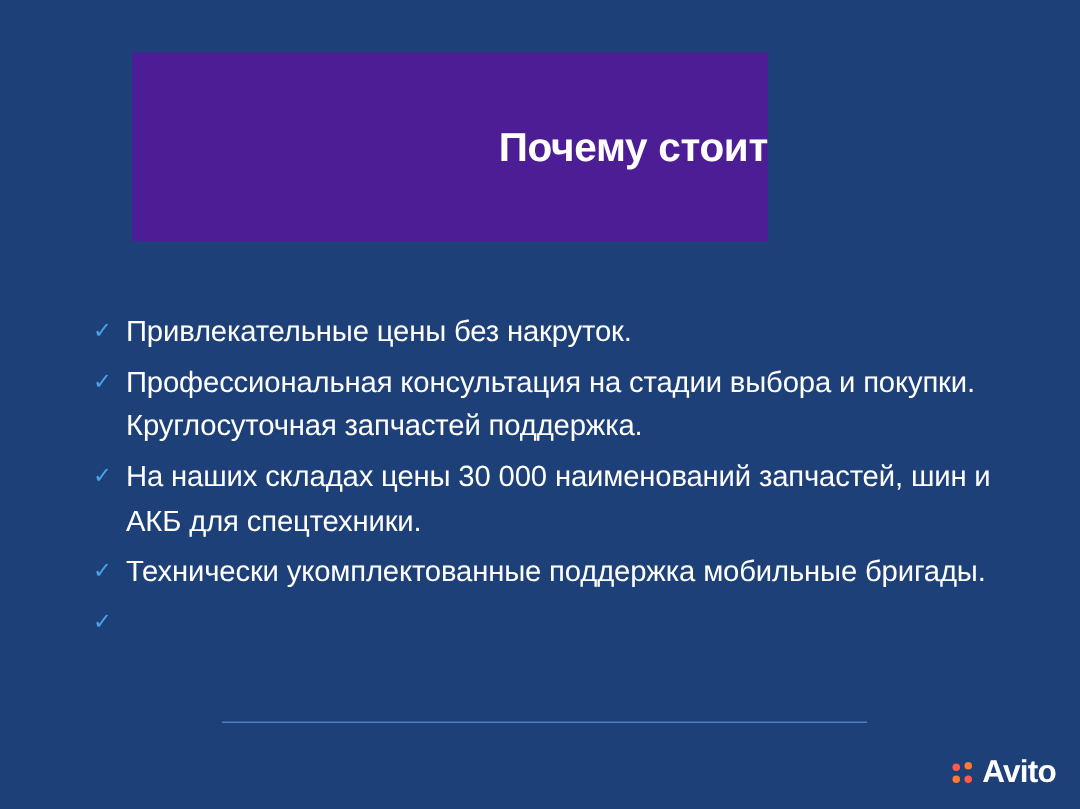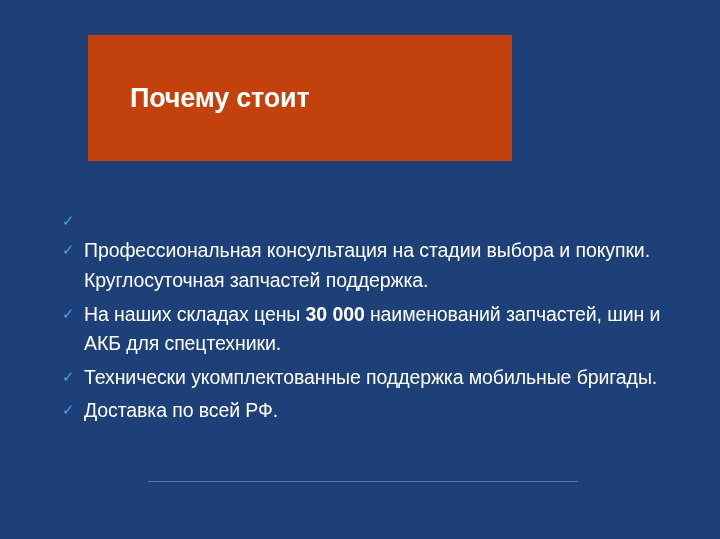--- a/index.html
+++ b/index.html
@@ -19,26 +19,27 @@
     height: 539px;
     background: #1e4079;
     box-sizing: border-box;
   }
   .title-box {
     position: absolute;
     left: 88px;
     top: 35px;
     width: 424px;
     height: 126px;
-    background: #c2410c;
+    background: #4c1d95;
     display: flex;
     flex-direction: column;
     justify-content: center;
     padding-left: 42px;
     box-sizing: border-box;
+    align-items: flex-end;
   }
   .title-line {
     color: #ffffff;
     font-size: 27px;
     font-weight: bold;
     line-height: 1.28;
     letter-spacing: -0.2px;
   }
   .bullets {
     position: absolute;
@@ -59,21 +60,21 @@
     flex: 0 0 22px;
     padding-top: 2px;
   }
   .btext {
     color: #ffffff;
     font-size: 19.5px;
     line-height: 1.52;
     letter-spacing: -0.1px;
   }
   .btext b {
-    font-weight: bold;
+    font-weight: normal;
   }
   .divider {
     position: absolute;
     left: 148px;
     top: 481px;
     width: 430px;
     height: 1px;
     background: #4f7dbb;
   }
   .watermark {
@@ -112,40 +113,49 @@
 <div class="slide">
 
   <div class="title-box">
     <div class="title-line">Почему стоит</div>
   </div>
 
   <div class="bullets">
 
     <div class="bullet">
       <span class="check">✓</span>
+      <span class="btext"><span>Привлекательные цены без накруток.</span></span>
     </div>
 
     <div class="bullet">
       <span class="check">✓</span>
       <span class="btext"><span>Профессиональная консультация на стадии выбора и покупки. Круглосуточная запчастей поддержка.</span></span>
     </div>
 
     <div class="bullet">
       <span class="check">✓</span>
       <span class="btext"><span>На наших складах цены </span><b>30 000</b><span> наименований запчастей, шин и АКБ для спецтехники.</span></span>
     </div>
 
     <div class="bullet">
       <span class="check">✓</span>
       <span class="btext"><span>Технически укомплектованные поддержка мобильные бригады.</span></span>
     </div>
 
     <div class="bullet">
       <span class="check">✓</span>
-      <span class="btext"><span>Доставка по всей РФ.</span></span>
     </div>
 
   </div>
 
   <div class="divider"></div>
 
+  <div class="watermark">
+    <span class="wm-dots">
+      <i></i>
+        <i></i>
+        <i></i>
+        <i></i>
+    </span>
+    <span class="wm-text">Avito</span>
+  </div>
 
 </div>
 
 </body></html>

